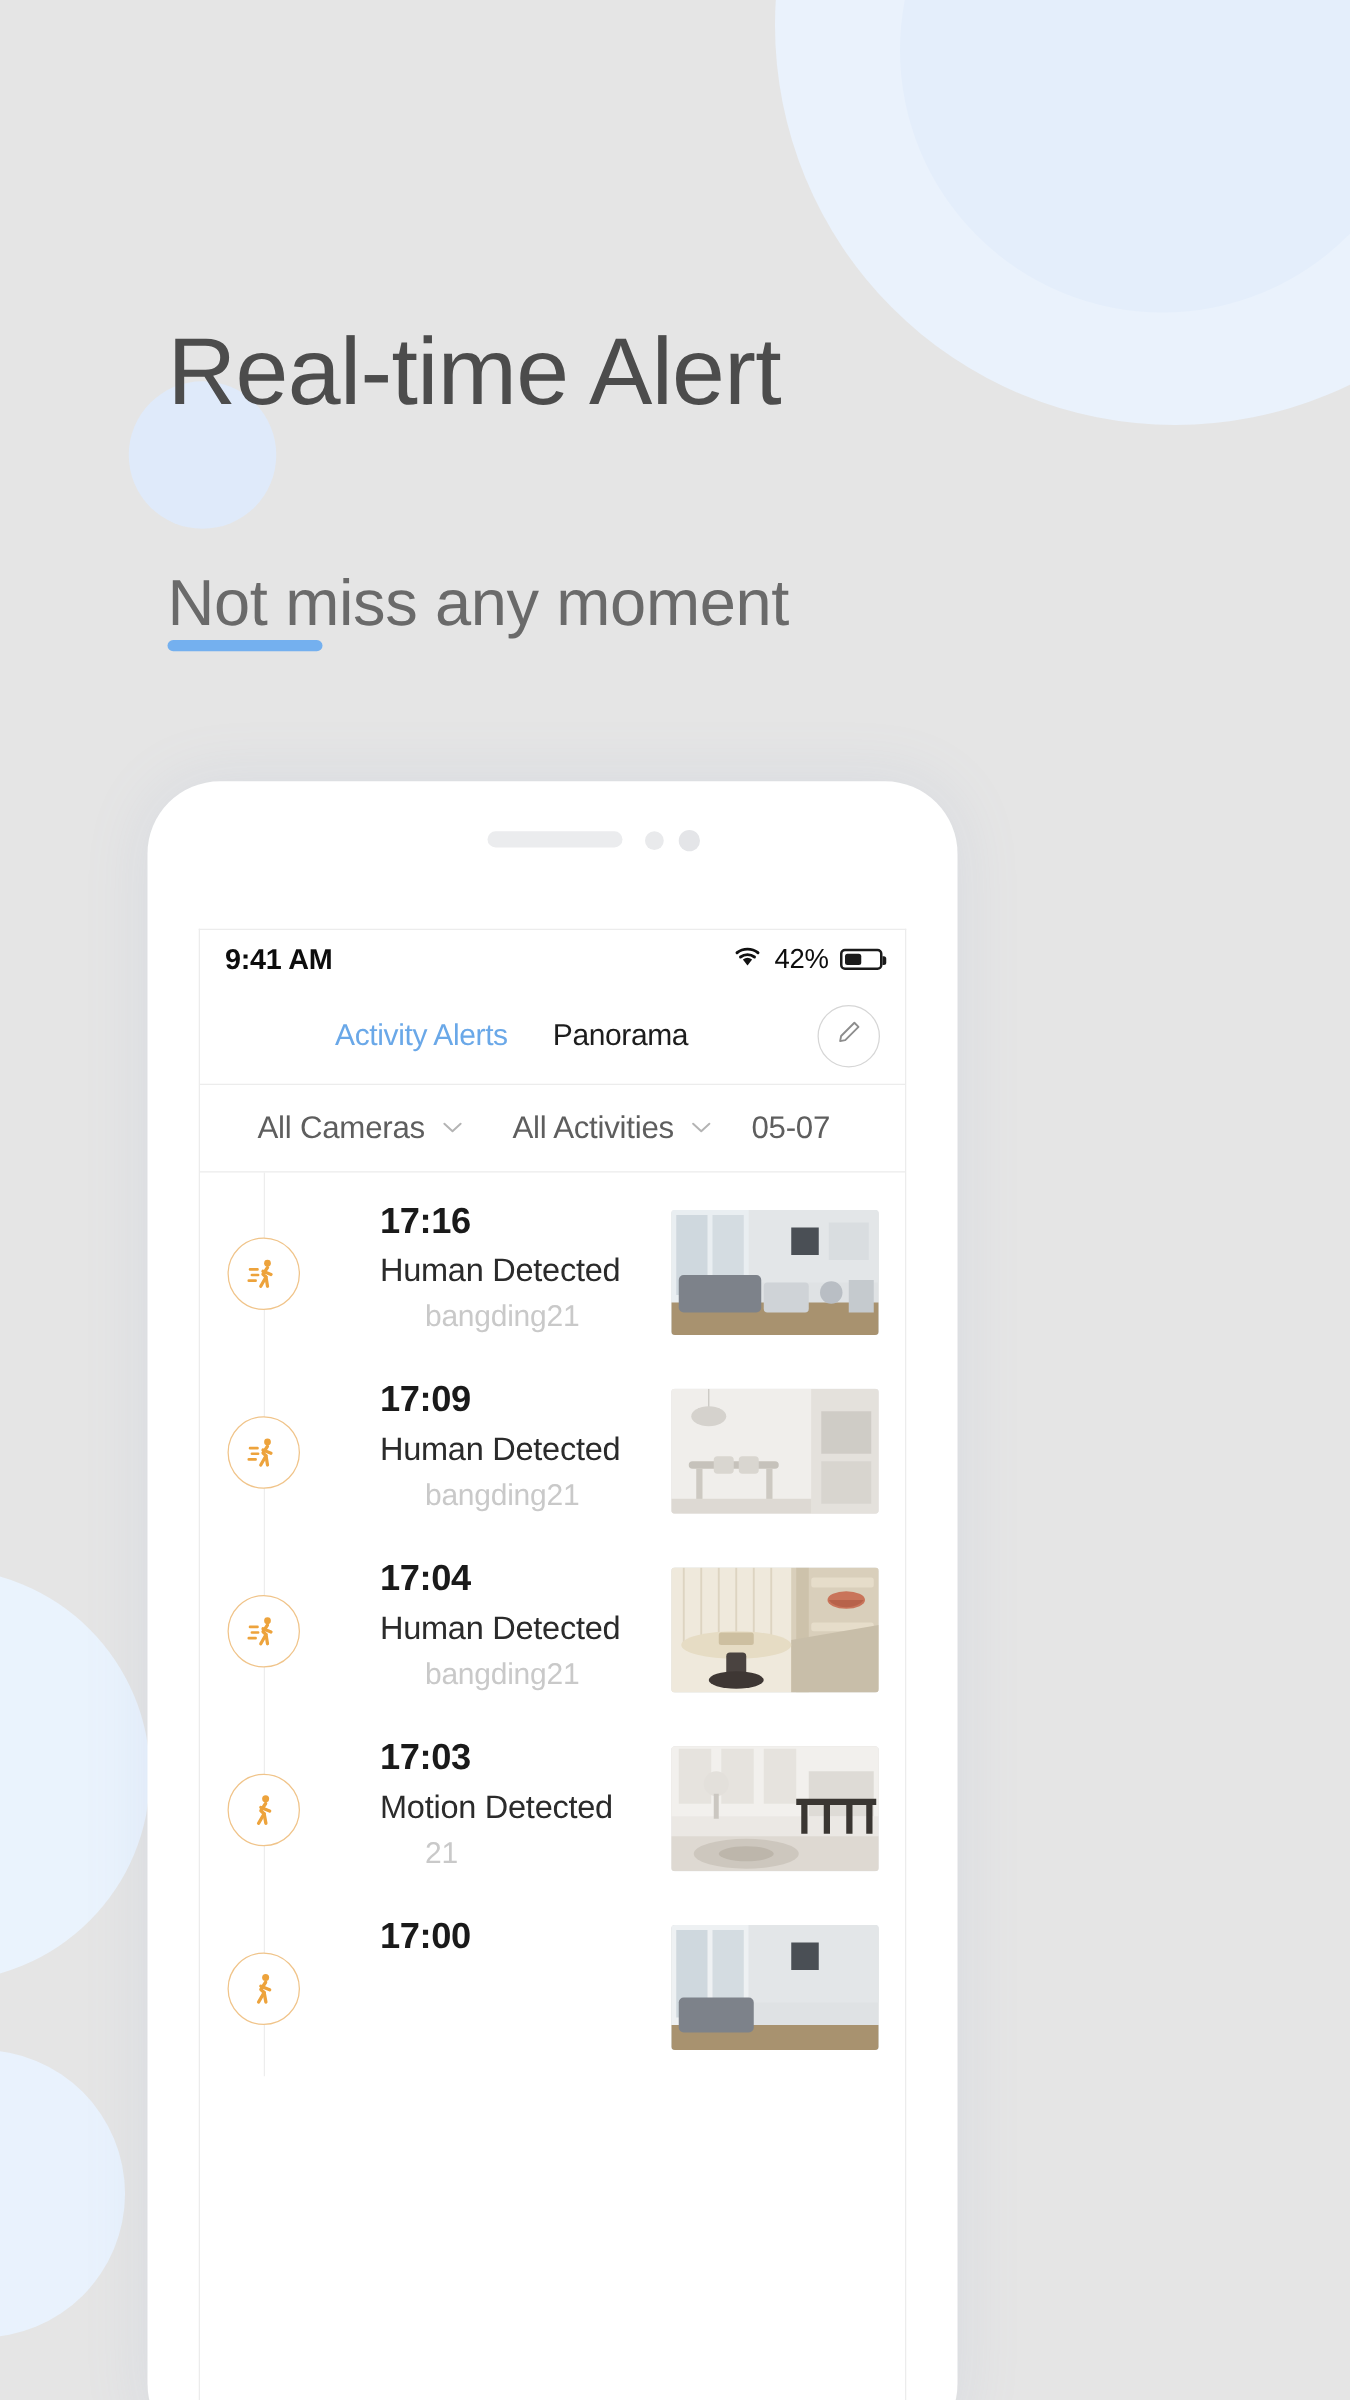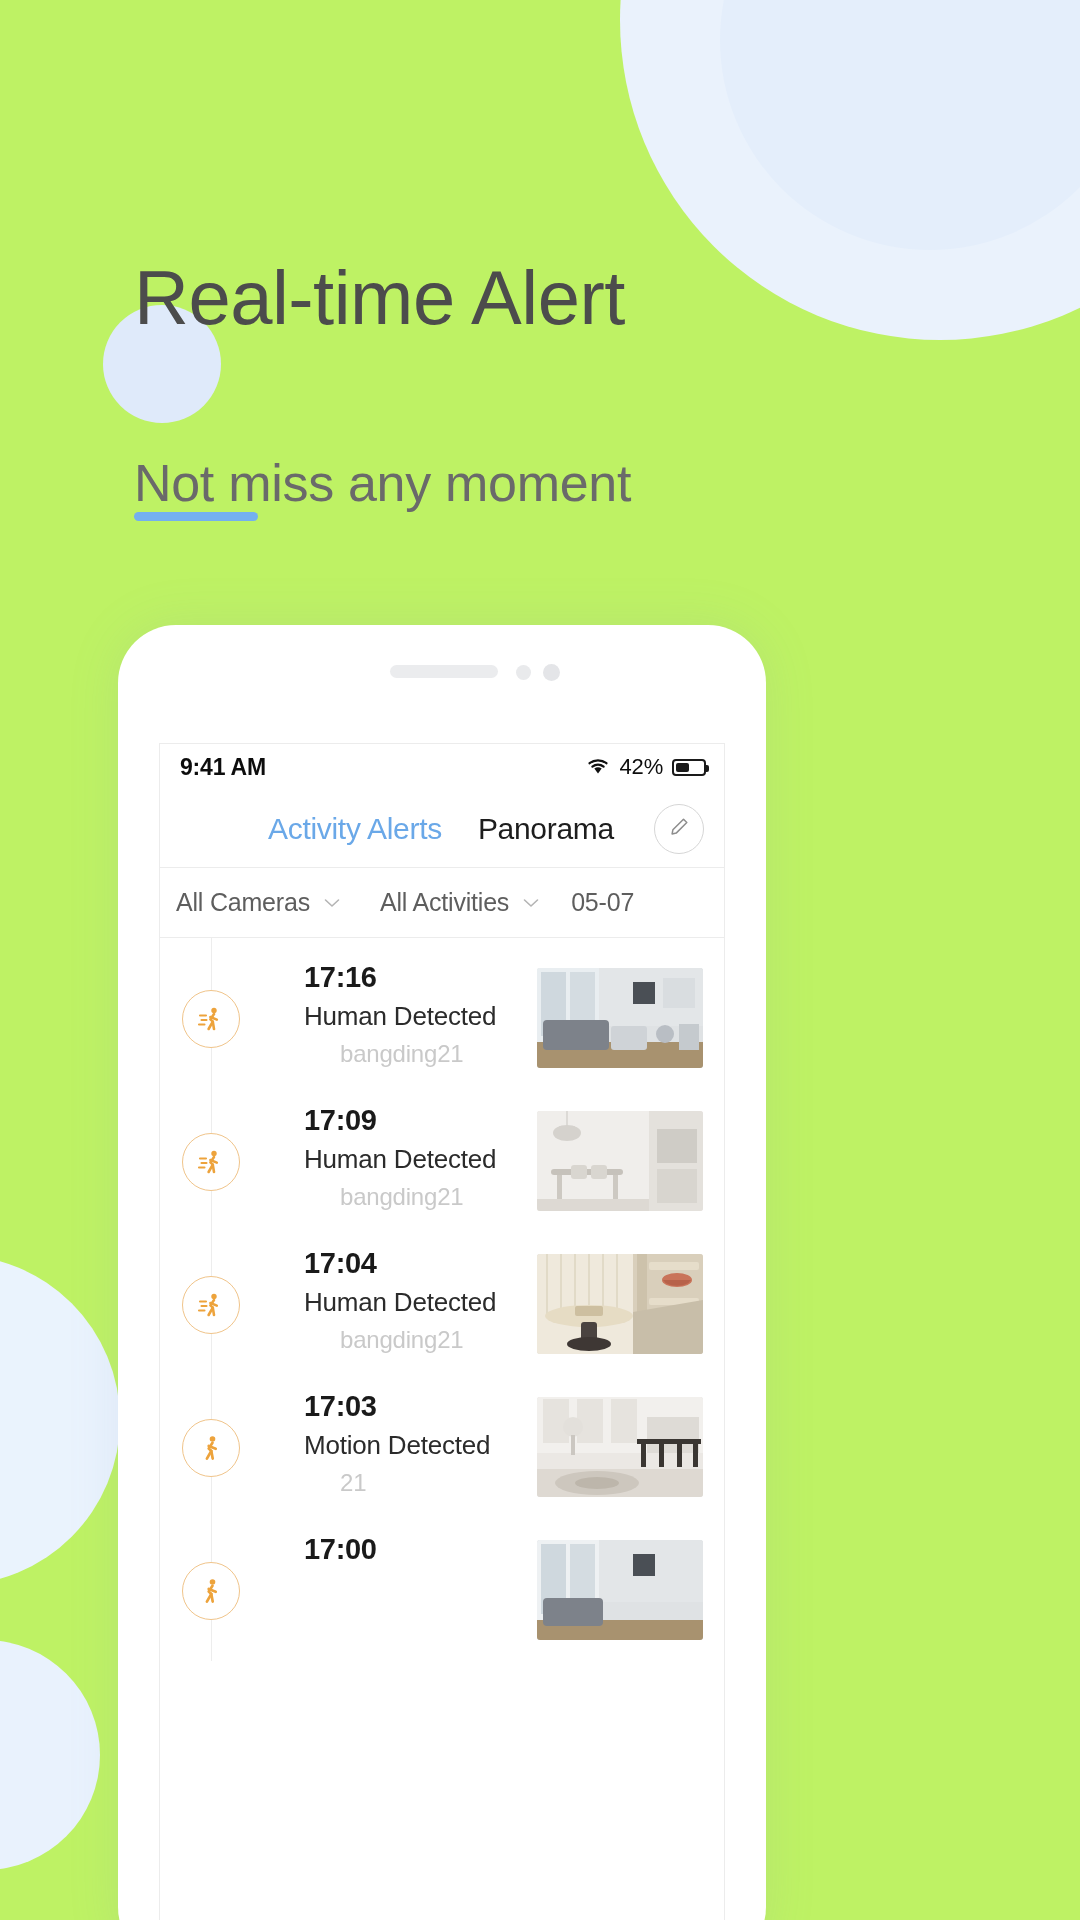--- a/index.html
+++ b/index.html
@@ -6,21 +6,21 @@
   html, body {
     width: 1080px; height: 1920px;
     font-family: "Liberation Sans", sans-serif;
     background: #ffffff;
     overflow: hidden;
   }
 
   .page {
     position: relative;
     width: 1080px; height: 1920px;
-    background: #bef264;
+    background: #e5e5e5;
     overflow: hidden;
     padding-left: 42px;
   }
 
   
   .blob { position: absolute; border-radius: 50%; }
   .blob-tr {
     width: 640px; height: 640px;
     right: -180px; top: -300px;
     background: #eaf2fc;
@@ -164,21 +164,21 @@
 
   
   .tabbar {
     height: 78px;
     display: flex;
     align-items: center;
     position: relative;
     border-bottom: 1px solid #ececec;
   }
   .tab {
-    font-size: 30px;
+    font-size: 24px;
     letter-spacing: -.3px;
     cursor: pointer;
   }
   .tab.active { color: #6aa8e8; margin-left: 108px; }
   .tab.inactive { color: #1d1d1d; margin-left: 36px; }
   .edit-btn {
     position: absolute;
     right: 20px; top: 50%;
     transform: translateY(-50%);
     width: 50px; height: 50px;
@@ -203,21 +203,21 @@
     align-items: center;
     gap: 14px;
     cursor: pointer;
   }
   .filter .flabel {
     font-size: 25px;
     color: #5e5e5e;
     letter-spacing: -.2px;
     white-space: nowrap;
   }
-  .filter.f1 { margin-left: 16px; }
+  .filter.f1 { margin-left: 46px; }
   .filter.f2 { margin-left: 40px; }
   .filter.f3 { margin-left: 32px; }
   .chev { display: block; }
 
   
   .list {
     position: relative;
     padding-top: 8px;
   }
   .timeline {

